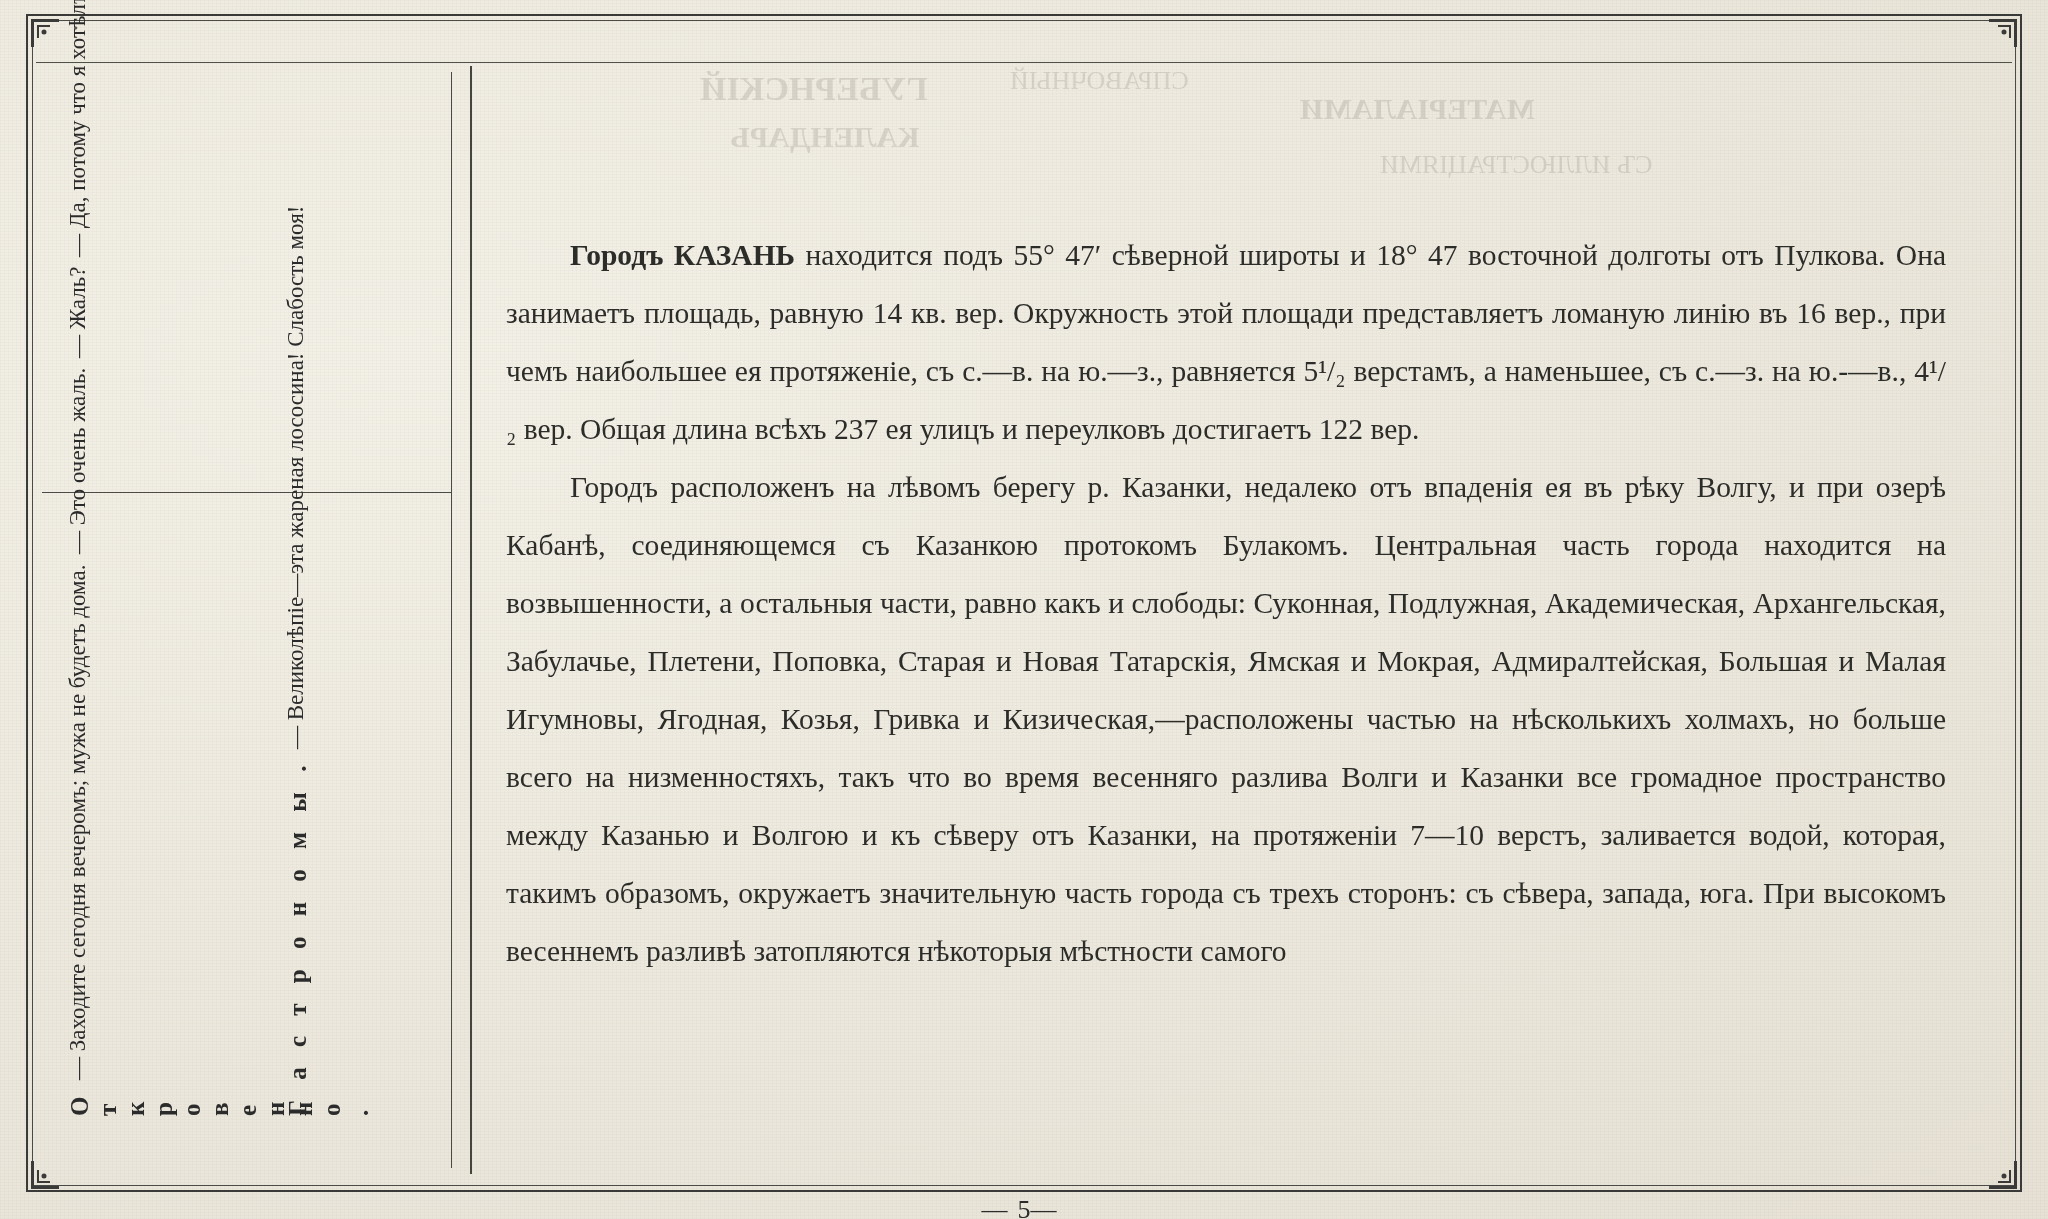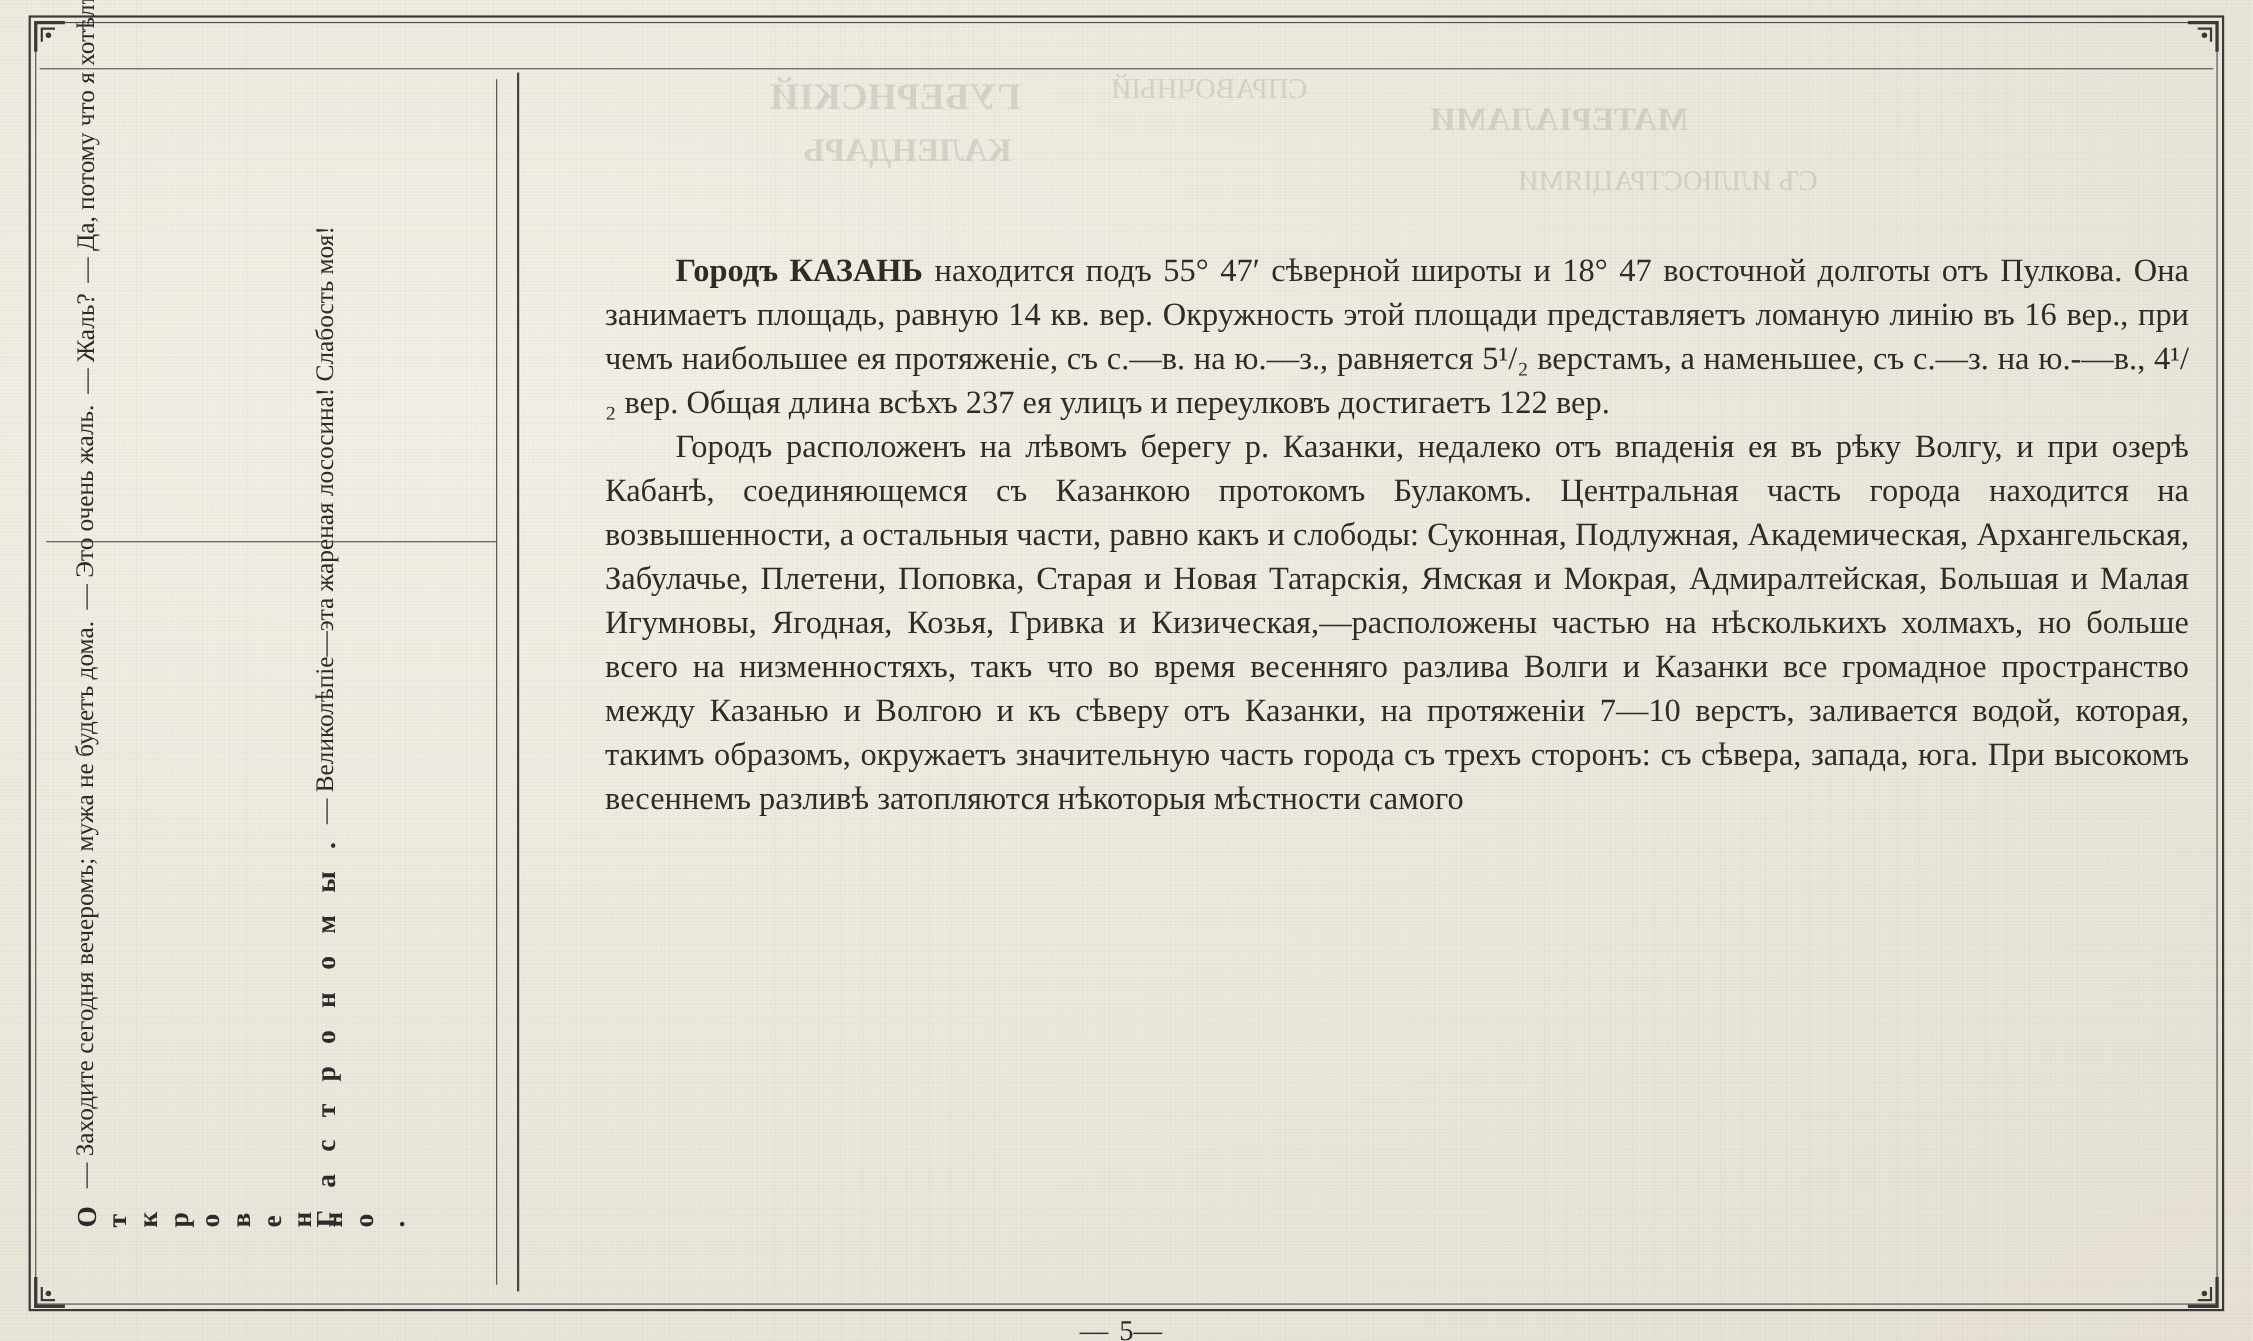--- a/index.html
+++ b/index.html
@@ -172,25 +172,24 @@
     letter-spacing: 0.5px;
     color: #1f1f1d;
   }
 
   .body-text {
     position: absolute;
     left: 36px;
     top: 160px;
     width: 1440px;
     font-size: 29.5px;
-    line-height: 40px;
+    line-height: 58px;
     text-align: justify;
     text-justify: inter-word;
     color: #2c2c29;
-    margin-left: 44px;
   }
   .body-text p { margin: 0; }
   .body-text p + p { margin-top: 0px; }
   .indent { display: inline-block; width: 64px; }
   .lead { font-weight: bold; }
 
   
   .folio {
     position: absolute;
     left: 0;

